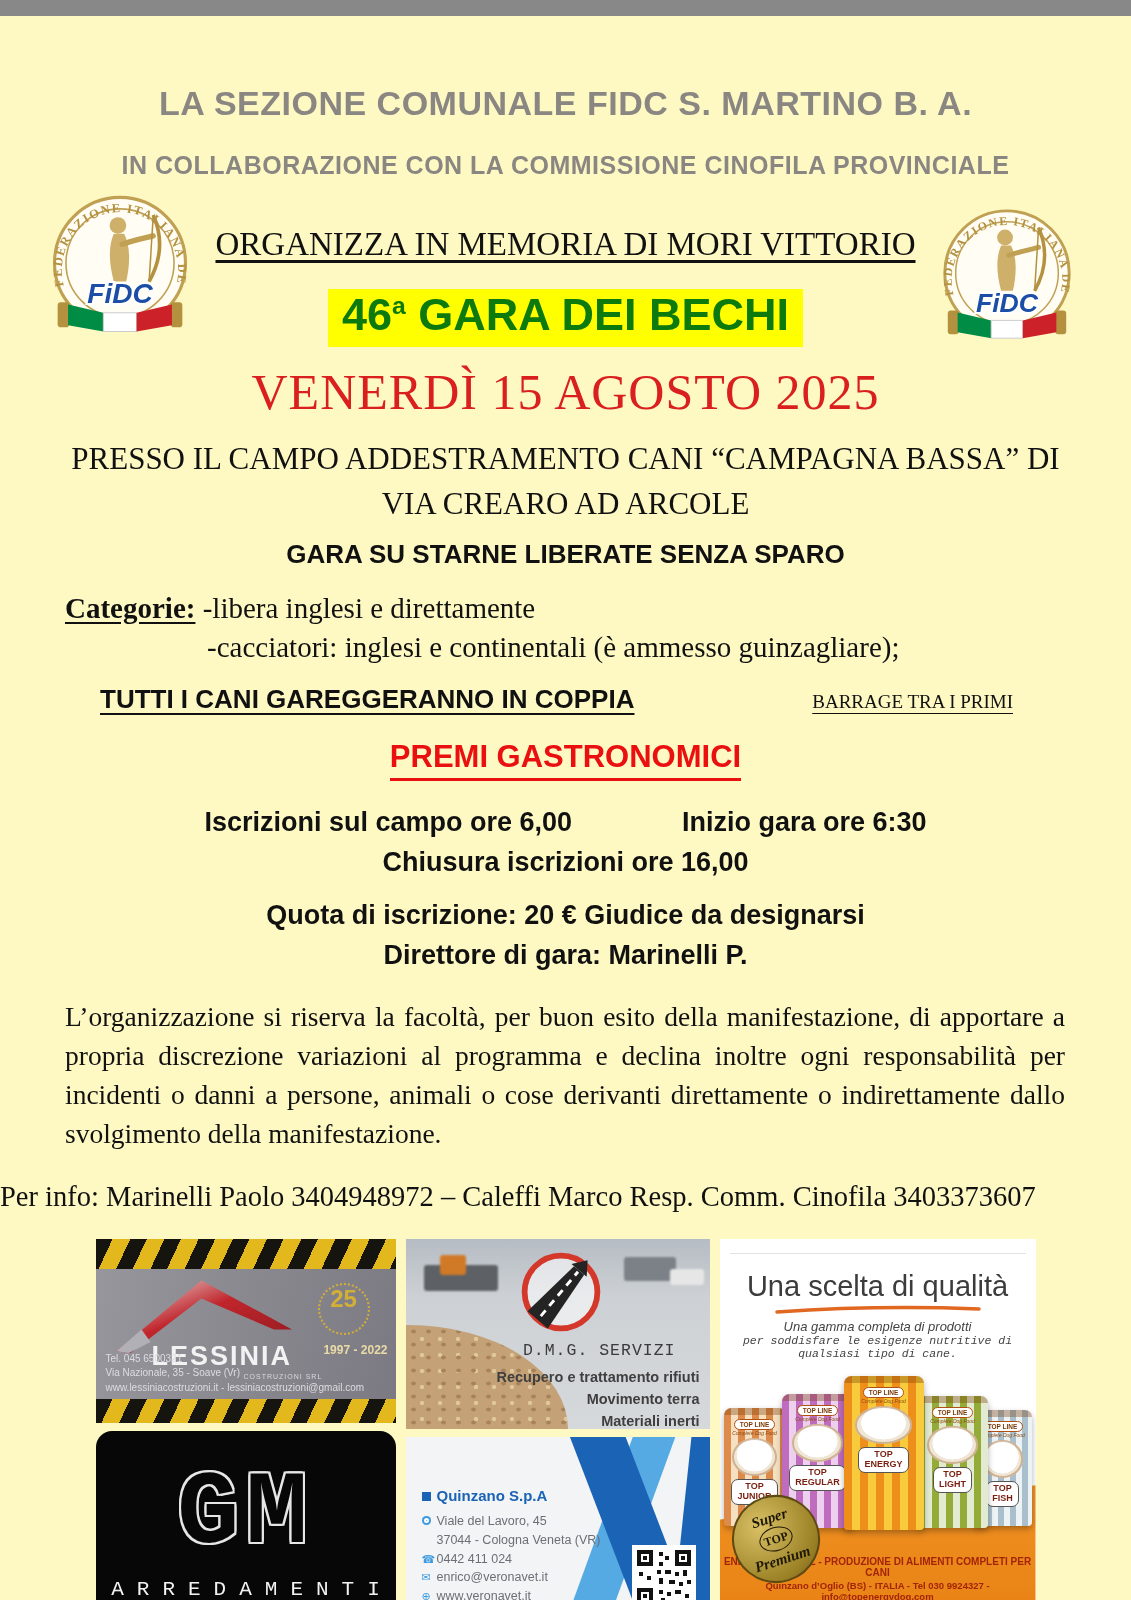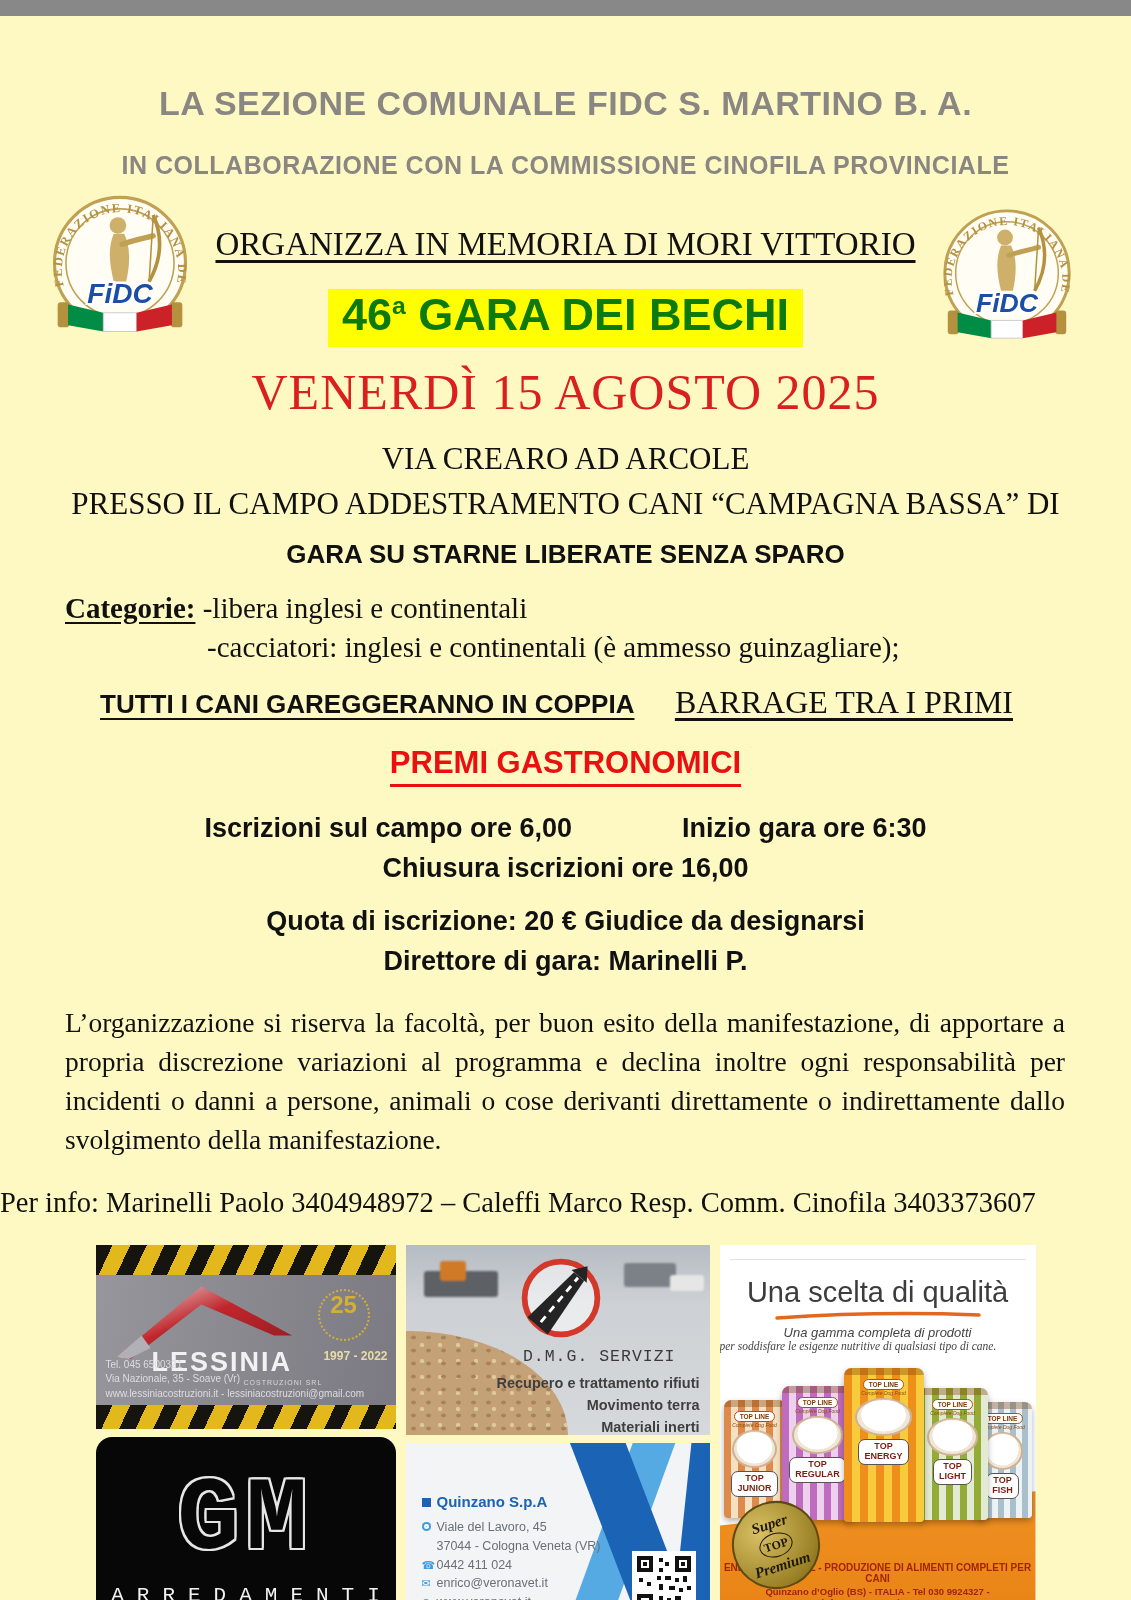--- a/index.html
+++ b/index.html
@@ -30,21 +30,21 @@
 
   
   .categorie { margin:22px 0 0 65px; font-size:29px; color:#111; }
   .cat-label { font-weight:bold; text-decoration:underline; text-underline-offset:4px; }
   .cat-line2 { margin-left:142px; margin-top:6px; }
 
   .coppia-row { margin-top:20px; display:flex; justify-content:space-between;
     padding:0 118px 0 100px; align-items:baseline; }
   .coppia { font-family:"Liberation Sans",sans-serif; font-weight:bold; font-size:26px;
     text-decoration:underline; text-underline-offset:5px; color:#111; }
-  .barrage { font-size:32px; text-decoration:underline; text-underline-offset:5px; color:#111; }
+  .barrage { font-size:19px; text-decoration:underline; text-underline-offset:5px; color:#111; }
 
   .premi { margin-top:24px; text-align:center; }
   .premi span { display:inline-block; font-family:"Liberation Sans",sans-serif; font-weight:bold;
     font-size:31px; color:#ea1010; border-bottom:3px solid #ea1010; padding-bottom:3px; }
 
   .times-row { margin-top:26px; display:flex; justify-content:center; gap:110px;
     font-family:"Liberation Sans",sans-serif; font-weight:bold; font-size:27px; color:#111; }
   .chiusura { margin-top:9px; text-align:center; font-family:"Liberation Sans",sans-serif;
     font-weight:bold; font-size:27px; color:#111; }
   .quota { margin-top:22px; text-align:center; font-family:"Liberation Sans",sans-serif;
@@ -128,21 +128,21 @@
   .vv-qr { position:absolute; right:14px; bottom:26px; width:64px; height:64px; background:#fff; padding:3px; }
 
   
   .ad-tl { height:396px; position:relative; overflow:hidden; background:#fff; }
   .tl-rule { height:1px; background:#e2e2e2; margin:14px 10px 0; }
   .tl-title { margin-top:16px; text-align:center; font-family:"Liberation Sans",sans-serif;
     font-size:29px; color:#3c3c3c; }
   .tl-swoosh { display:block; margin:2px auto 0; }
   .tl-sub1 { margin-top:4px; text-align:center; font-family:"Liberation Sans",sans-serif;
     font-style:italic; font-size:13px; color:#444; }
-  .tl-sub2 { font-family:Liberation Serif, serif; font-style:italic;
+  .tl-sub2 { text-align:center; font-family:Liberation Mono, monospace; font-style:italic;
     font-size:11.5px; color:#444; }
   .tl-bags { position:relative; height:176px; margin-top:8px; }
   .bag { position:absolute; border-radius:8px 8px 4px 4px; box-shadow:0 3px 6px rgba(0,0,0,.3);
     display:flex; flex-direction:column; align-items:center; }
   .bag::before { content:""; position:absolute; top:0; left:0; right:0; height:7px;
     background:rgba(120,60,10,.35); border-radius:8px 8px 0 0; }
   .bag-junior { left:4px;   top:40px; width:62px; height:118px; z-index:1;
     background:repeating-linear-gradient(90deg,#dd8a4a 0 7px,#f6e0c2 7px 14px); }
   .bag-regular { left:62px; top:26px; width:72px; height:134px; z-index:2;
     background:repeating-linear-gradient(90deg,#c06cbe 0 7px,#ecd0ee 7px 14px); }
@@ -237,28 +237,28 @@
 
   <div class="organizza">ORGANIZZA IN MEMORIA DI MORI VITTORIO</div>
 
   <div class="gara-line">
     <span class="gara-badge"><span>46</span><sup>a</sup>&nbsp;<span>GARA DEI BECHI</span></span>
   </div>
 
   <div class="date">VENERDÌ 15 AGOSTO 2025</div>
 
   <div class="location">
+    <div>PRESSO IL CAMPO ADDESTRAMENTO CANI “CAMPAGNA BASSA” DI</div>
     <div>VIA CREARO AD ARCOLE</div>
-    <div>PRESSO IL CAMPO ADDESTRAMENTO CANI “CAMPAGNA BASSA” DI</div>
   </div>
 
   <div class="gara-type">GARA SU STARNE LIBERATE SENZA SPARO</div>
 
   <div class="categorie">
-    <div><span class="cat-label">Categorie:</span> <span>-libera inglesi e continentali</span></div>
+    <div><span class="cat-label">Categorie:</span> <span>-libera inglesi e direttamente</span></div>
     <div class="cat-line2">-cacciatori: inglesi e continentali (è ammesso guinzagliare);</div>
   </div>
 
   <div class="coppia-row">
     <span class="coppia">TUTTI I CANI GAREGGERANNO IN COPPIA</span>
     <span class="barrage">BARRAGE TRA I PRIMI</span>
   </div>
 
   <div class="premi">
     <span>PREMI GASTRONOMICI</span>

